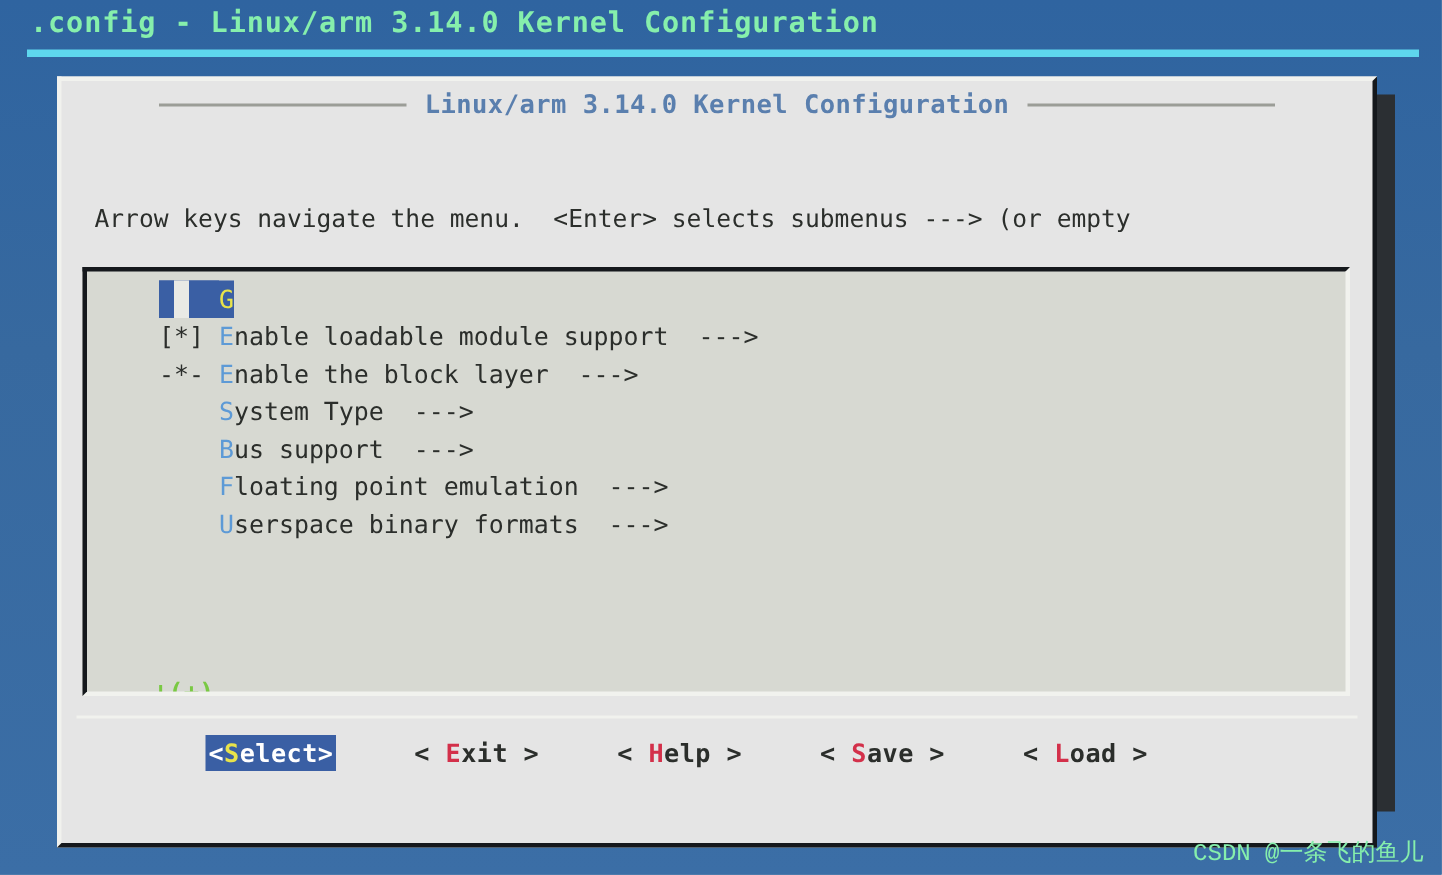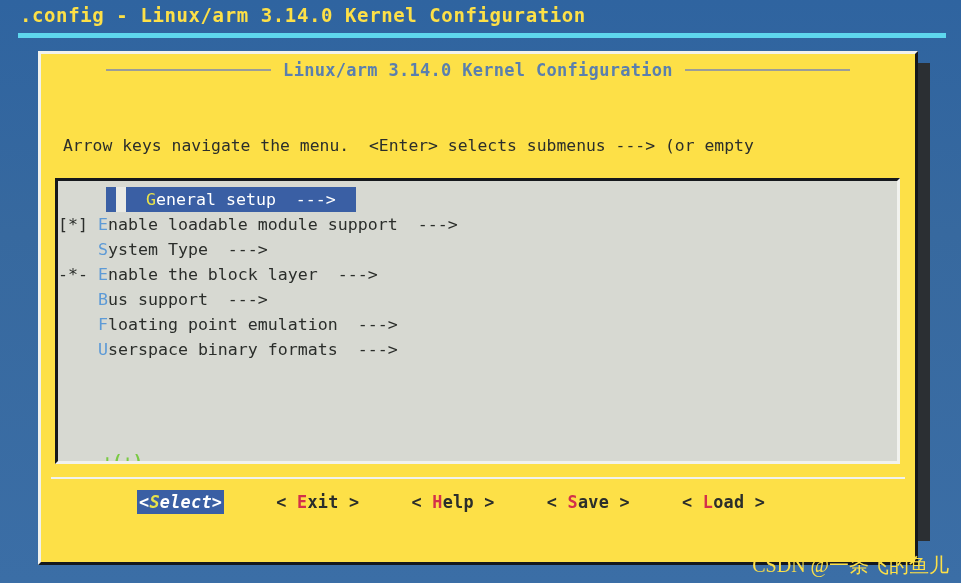--- a/index.html
+++ b/index.html
@@ -37,21 +37,21 @@
     left: 0;
     top: 0;
     width: 961px;
     height: 30px;
     display: flex;
     align-items: center;
     z-index: 3;
   }
   .titlebar-text {
     margin-left: 20px;
-    color: #fde047;
+    color: #86efac;
     font-size: 19px;
     font-weight: bold;
     letter-spacing: 0.6px;
     white-space: pre;
   }
   .title-rule {
     position: absolute;
     left: 18px;
     top: 33px;
     width: 928px;
@@ -71,21 +71,21 @@
     z-index: 1;
   }
 
   
   .dialog {
     position: absolute;
     left: 38px;
     top: 51px;
     width: 880px;
     height: 514px;
-    background: #fde047;
+    background: #e5e5e5;
     border-top: 3px solid #f1f2ee;
     border-left: 3px solid #f1f2ee;
     border-right: 3px solid #15181c;
     border-bottom: 3px solid #15181c;
     box-sizing: border-box;
     z-index: 2;
   }
 
   
   .dialog-caption {
@@ -141,20 +141,21 @@
     left: 0;
     top: 6px;
     width: 100%;
   }
   .menu-row {
     height: 25px;
     line-height: 25px;
     font-size: 16.6px;
     white-space: pre;
     color: #2b2e2b;
+    padding-left: 48px;
     box-sizing: border-box;
   }
   .menu-row .prefix {
     display: inline-block;
   }
   .menu-row .hotkey {
     color: #5d9ad6;
   }
   
   .menu-row.selected {
@@ -220,32 +221,31 @@
     color: #2b2e2b;
     white-space: pre;
     margin-right: 52px;
     letter-spacing: 0.3px;
   }
   .btn .btn-hot { color: #d3304a; }
   .btn.active {
     background: #3a5fa4;
     color: #ffffff;
     padding: 2px 2px;
-    font-style: italic;
   }
   .btn.active .btn-hot { color: #e8e34a; }
 
   
   .watermark {
     position: absolute;
     right: 12px;
     bottom: 4px;
-    color: #fde047;
-    font-size: 20px;
-    font-family: Liberation Serif, serif;
+    color: #86efac;
+    font-size: 16px;
+    font-family: Liberation Mono, monospace;
     z-index: 6;
     white-space: pre;
   }
 </style>
 </head>
 <body>
 
 <div id="screen">
 
   <div class="titlebar">
@@ -265,24 +265,24 @@
 
     <div class="helptext">
       <div>Arrow keys navigate the menu.  &lt;Enter&gt; selects submenus ---&gt; (or empty</div>
       <div>submenus ----).  Highlighted letters are hotkeys.  Pressing &lt;Y&gt;</div>
       <div>includes, &lt;N&gt; excludes, &lt;M&gt; modularizes features.  Press &lt;Esc&gt;&lt;Esc&gt; to</div>
       <div>exit, &lt;?&gt; for Help, &lt;/&gt; for Search.  Legend: [*] built-in  [ ]</div>
     </div>
 
     <div class="menubox">
       <div class="menu-list" id="menu-list">
-          <div class="menu-row selected"><span class="sel-gap"></span><span class="sel-bar"><span class="cell-blue"></span><span class="cell-cursor"></span><span class="cell-blue" style="width: 20px;"></span><span class="sel-hotkey">G</span><span class="sel-text">eneral setup  ---&gt;  </span></span></div>
+          <div class="menu-row selected"><span class="sel-gap"></span><span class="sel-bar"><span class="cell-blue"></span><span class="cell-cursor"></span><span class="cell-blue" style="width: 20px;"></span><span class="sel-hotkey">G</span></span></div>
           <div class="menu-row"><span class="prefix">[*] </span><span class="hotkey">E</span><span>nable loadable module support  ---&gt;</span></div>
+          <div class="menu-row"><span class="prefix">-*- </span><span class="hotkey">E</span><span>nable the block layer  ---&gt;</span></div>
           <div class="menu-row"><span class="prefix">    </span><span class="hotkey">S</span><span>ystem Type  ---&gt;</span></div>
-          <div class="menu-row"><span class="prefix">-*- </span><span class="hotkey">E</span><span>nable the block layer  ---&gt;</span></div>
           <div class="menu-row"><span class="prefix">    </span><span class="hotkey">B</span><span>us support  ---&gt;</span></div>
           <div class="menu-row"><span class="prefix">    </span><span class="hotkey">F</span><span>loating point emulation  ---&gt;</span></div>
           <div class="menu-row"><span class="prefix">    </span><span class="hotkey">U</span><span>serspace binary formats  ---&gt;</span></div>
         </div>
       <div class="scroll-indicator">⊥(+)</div>
     </div>
 
     <div class="button-sep"></div>
 
     <div class="buttonbar" id="buttonbar">

